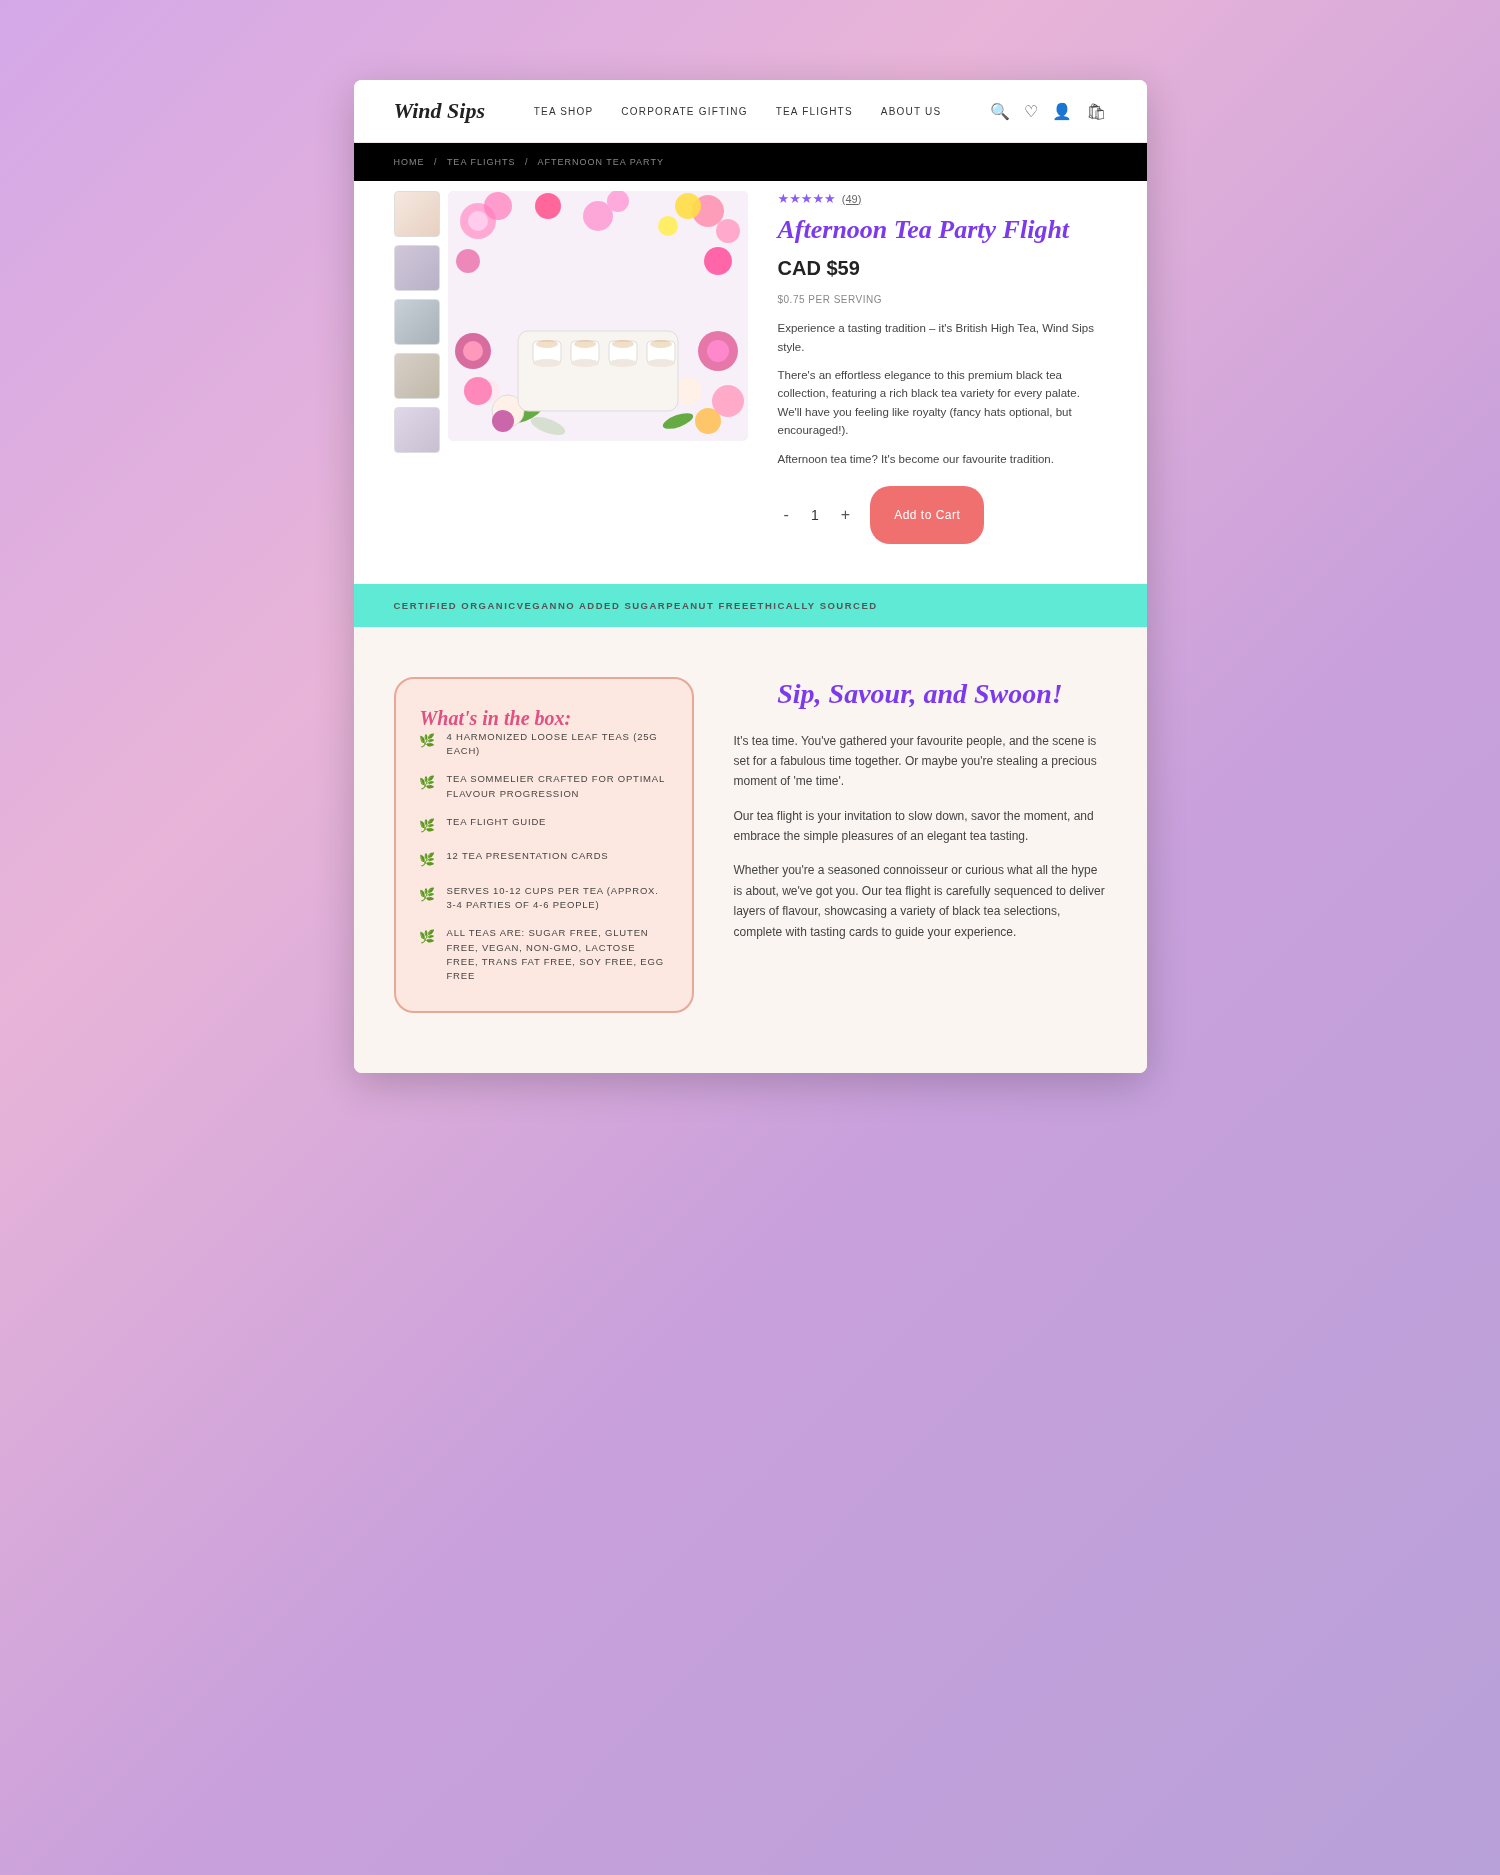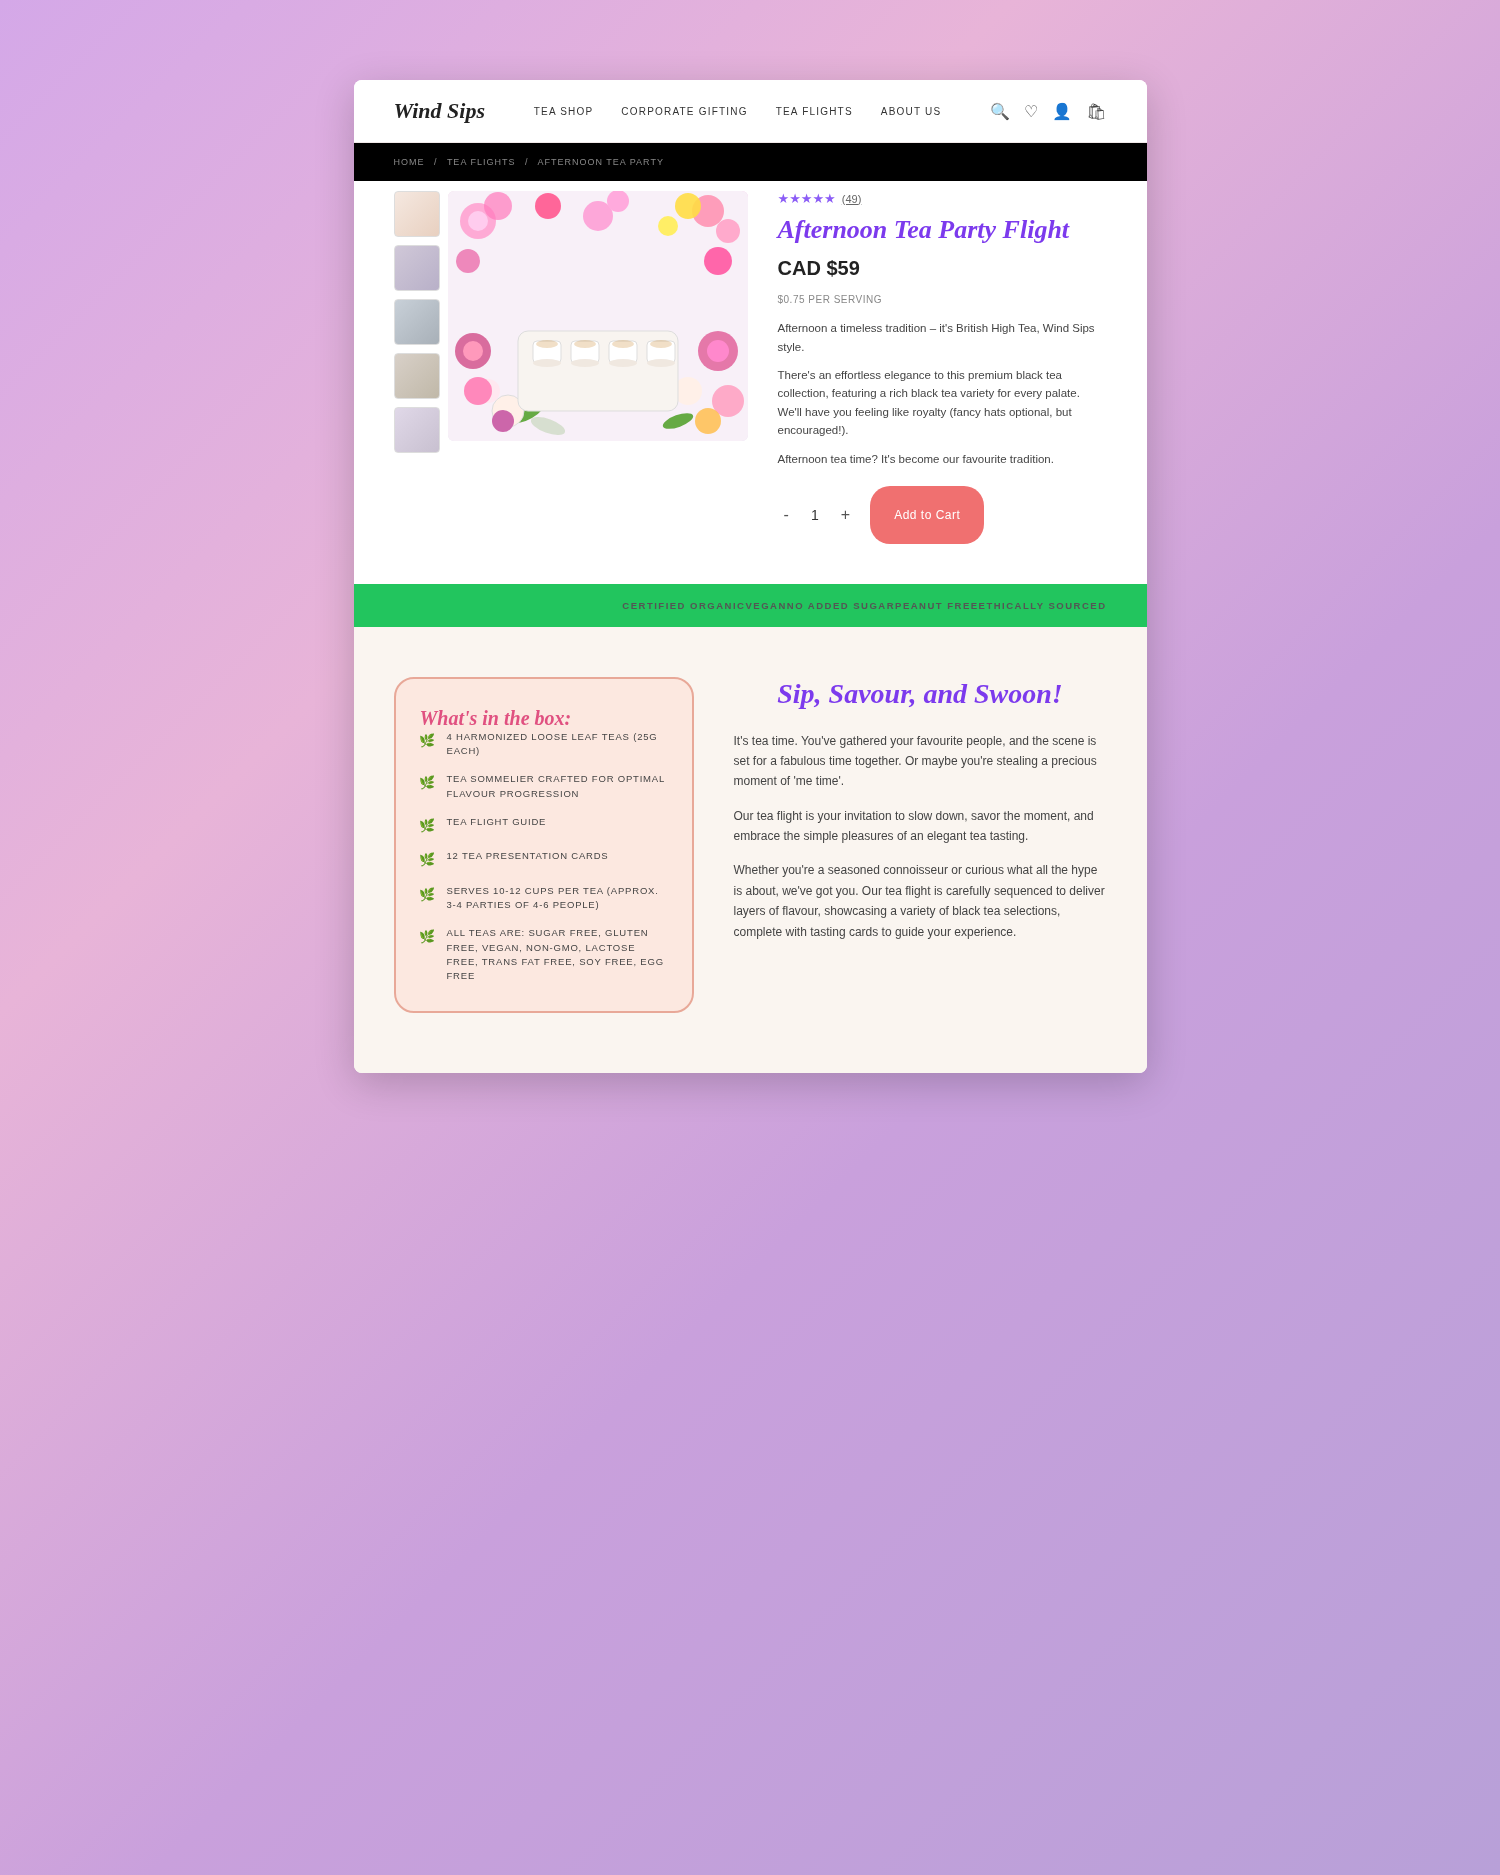--- a/index.html
+++ b/index.html
@@ -210,23 +210,23 @@
       border: none;
       border-radius: 20px;
       padding: 22px 24px;
       font-size: 12px;
       cursor: pointer;
       letter-spacing: 0.5px;
       text-align: right;
     }
     
     .badges-bar {
-      background: #22c55e;
-      display: flex;
-      justify-content: flex-end;
+      background: #5eead4;
+      display: flex;
+      justify-content: flex-start;
       align-items: center;
       padding: 16px 40px;
     }
     .badge-item {
       font-size: 9.5px;
       letter-spacing: 1.5px;
       text-transform: uppercase;
       color: #555;
       font-weight: 600;
     }
@@ -414,21 +414,21 @@
     <div class="product-info">
       <div class="product-rating">
         <span class="stars">★★★★★</span>
         <span class="review-count">(49)</span>
       </div>
       <h1 class="product-title">Afternoon Tea Party Flight</h1>
       <div class="product-price">
         <span class="price-main">CAD $59</span>
         <span class="price-per">$0.75 PER SERVING</span>
       </div>
-      <p class="product-desc">Afternoon a timeless tradition – it's British High Tea, Wind Sips style.</p>
+      <p class="product-desc">Experience a tasting tradition – it's British High Tea, Wind Sips style.</p>
       <p class="product-desc">There's an effortless elegance to this premium black tea collection, featuring a rich black tea variety for every palate. We'll have you feeling like royalty (fancy hats optional, but encouraged!).</p>
       <p class="product-desc">Afternoon tea time? It's become our favourite tradition.</p>
       <div class="add-to-cart-row">
         <div class="qty-control">
           <button class="qty-btn">-</button>
           <span class="qty-value">1</span>
           <button class="qty-btn">+</button>
         </div>
         <button class="add-to-cart-btn">Add to Cart</button>
       </div>

